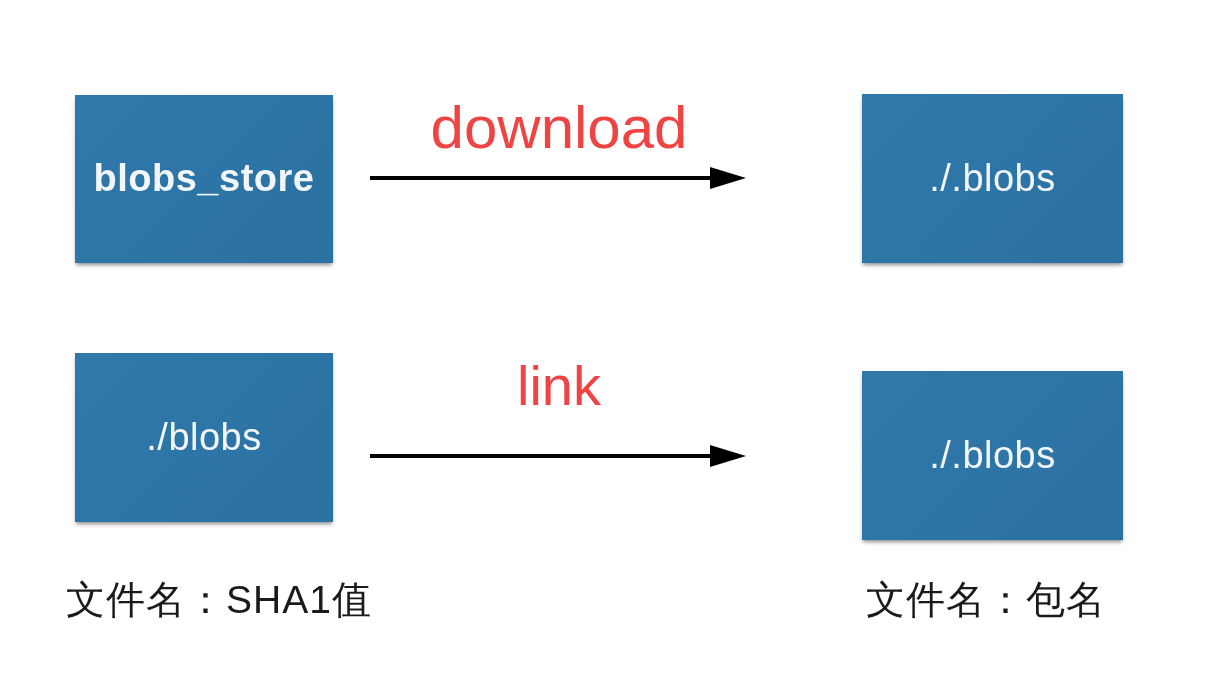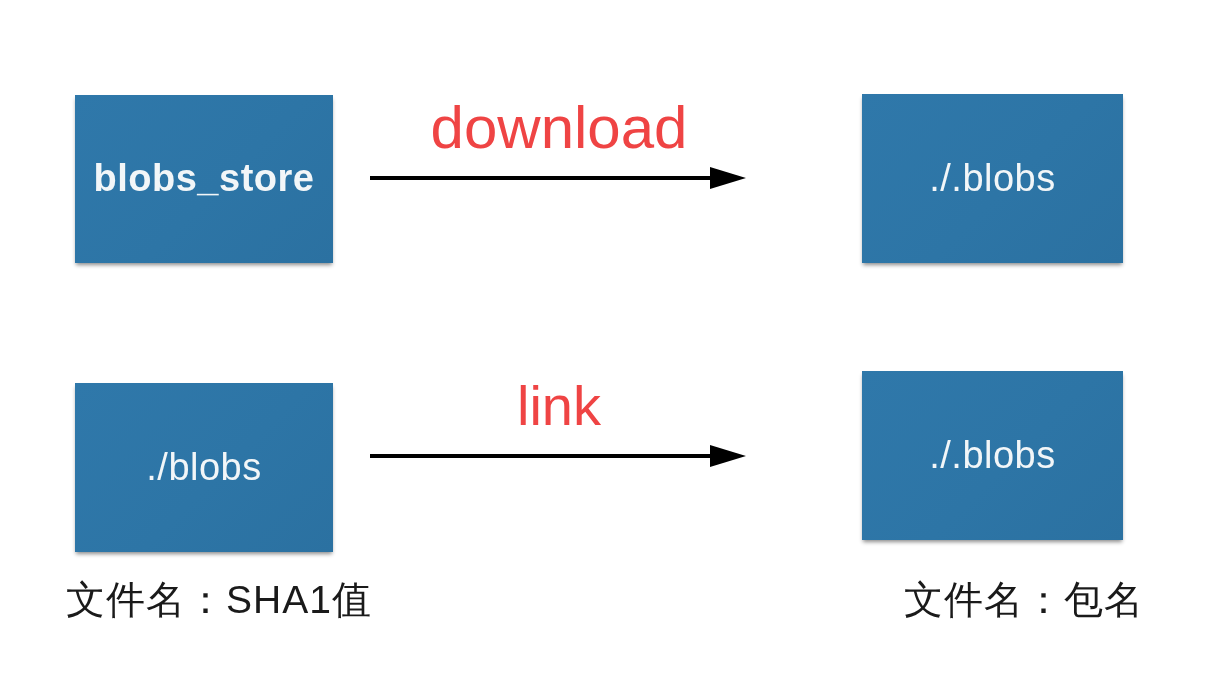--- a/index.html
+++ b/index.html
@@ -25,54 +25,54 @@
     justify-content: center;
     color: #f2f6f8;
     font-size: 38px;
     font-weight: 400;
     line-height: 1.25;
     text-align: center;
     letter-spacing: 0.5px;
   }
   .box-top-left     { left: 75px;  top: 95px;  width: 258px; height: 168px; font-weight: bold; }
   .box-top-right    { left: 862px; top: 94px;  width: 261px; height: 169px; }
-  .box-bottom-left  { left: 75px;  top: 383px; width: 258px; height: 169px; }
+  .box-bottom-left  { left: 75px;  top: 353px; width: 258px; height: 169px; }
   .box-bottom-right { left: 862px; top: 371px; width: 261px; height: 169px; }
 
   .arrow-label {
     position: absolute;
     left: 370px;
     width: 378px;
     text-align: center;
     color: #ef4444;
     font-weight: 300;
   }
   .label-download { top: 93px;  font-size: 60px; }
-  .label-link     { top: 373px; font-size: 56px; }
+  .label-link     { top: 353px; font-size: 56px; }
 
   .arrow-svg {
     position: absolute;
     left: 370px;
     width: 378px;
     height: 28px;
   }
   .arrow-top    { top: 164px; }
   .arrow-bottom { top: 442px; }
 
   .caption {
     position: absolute;
     top: 573px;
     color: #1a1a1a;
     font-size: 39px;
     font-weight: 400;
     letter-spacing: 1px;
     white-space: nowrap;
   }
   .caption-left  { left: 66px; }
-  .caption-right { left: 904px; text-align: center; }
+  .caption-right { left: 866px; text-align: center; }
 </style>
 </head>
 <body>
 
 <div class="canvas">
 
   <div class="node-box box-top-left">
     <span>blobs_store</span>
   </div>
 

